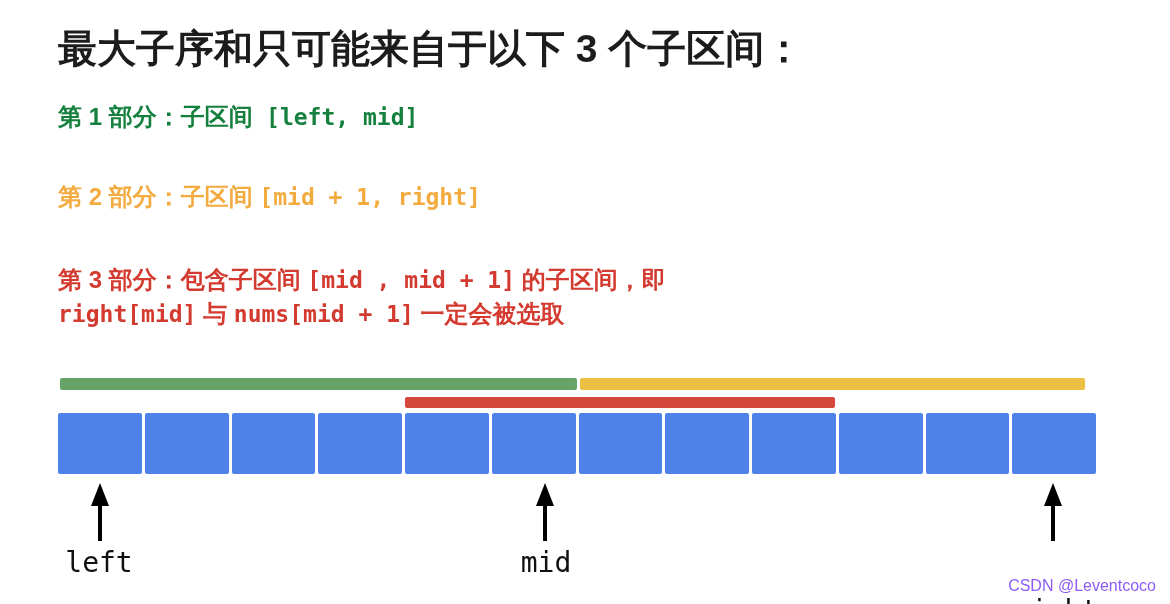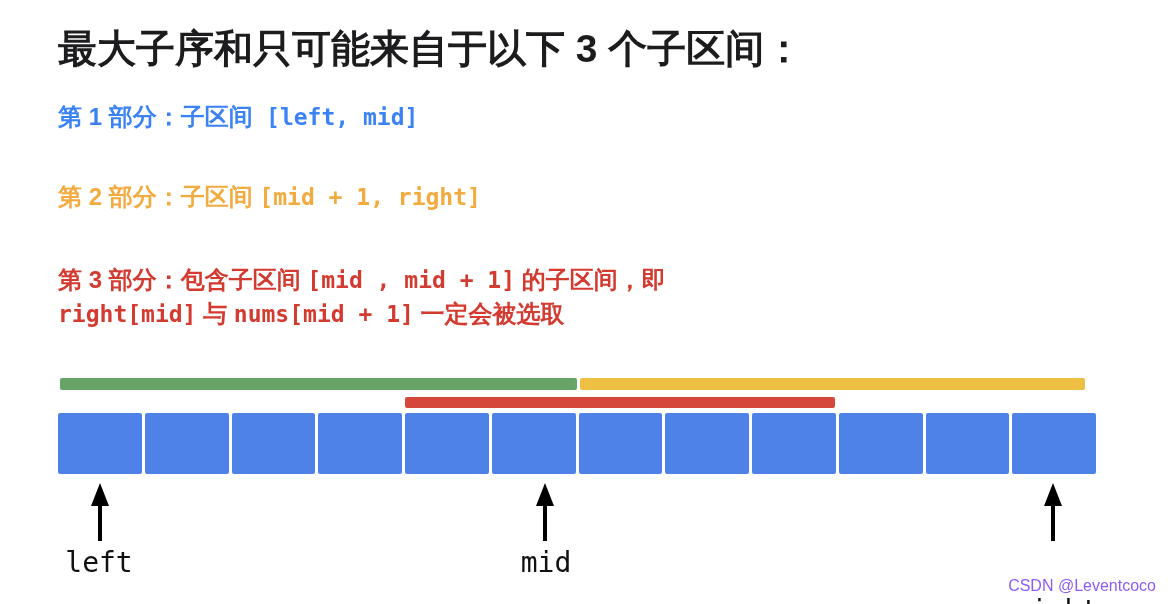--- a/index.html
+++ b/index.html
@@ -102,21 +102,21 @@
     top: 577px;
     font-size: 16px;
     color: #8b5cf6;
   }
 </style>
 </head>
 <body>
 
 <div class="title">最大子序和只可能来自于以下 3 个子区间：</div>
 
-<div class="section section-1" style="color: #3b82f6;"><span>第 1 部分：子区间  </span><span class="code">[left, mid]</span></div>
+<div class="section section-1" style="color: #15803d;"><span>第 1 部分：子区间  </span><span class="code">[left, mid]</span></div>
 
 <div class="section section-2" style="color: rgb(243, 171, 63);"><span>第 2 部分：子区间 </span><span class="code">[mid + 1, right]</span></div>
 
 <div class="section section-3" style="color: rgb(212, 59, 48);"><span>第 3 部分：包含子区间 </span><span class="code">[mid , mid + 1]</span><span> 的子区间，即</span><br><span class="code">right[mid]</span><span> 与 </span><span class="code">nums[mid + 1]</span><span> 一定会被选取</span></div>
 
 <div class="bar bar-green" style="background: rgb(102, 163, 102);"></div>
 <div class="bar bar-yellow" style="background: rgb(237, 192, 68);"></div>
 <div class="bar bar-red" style="background: rgb(214, 71, 59);"></div>
 
 <div class="array">

